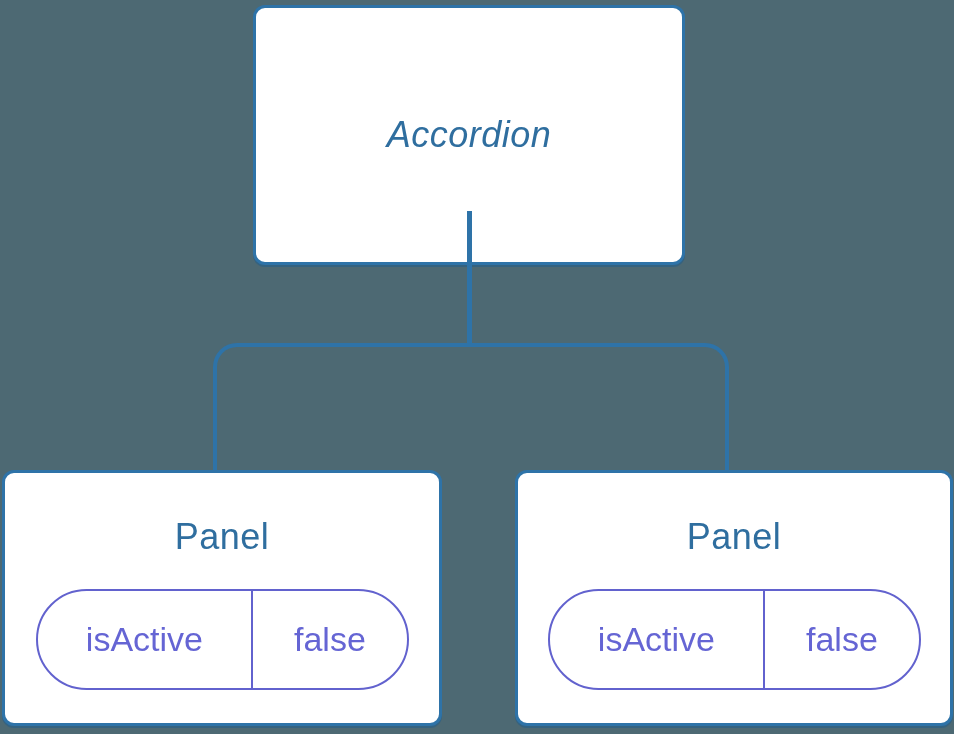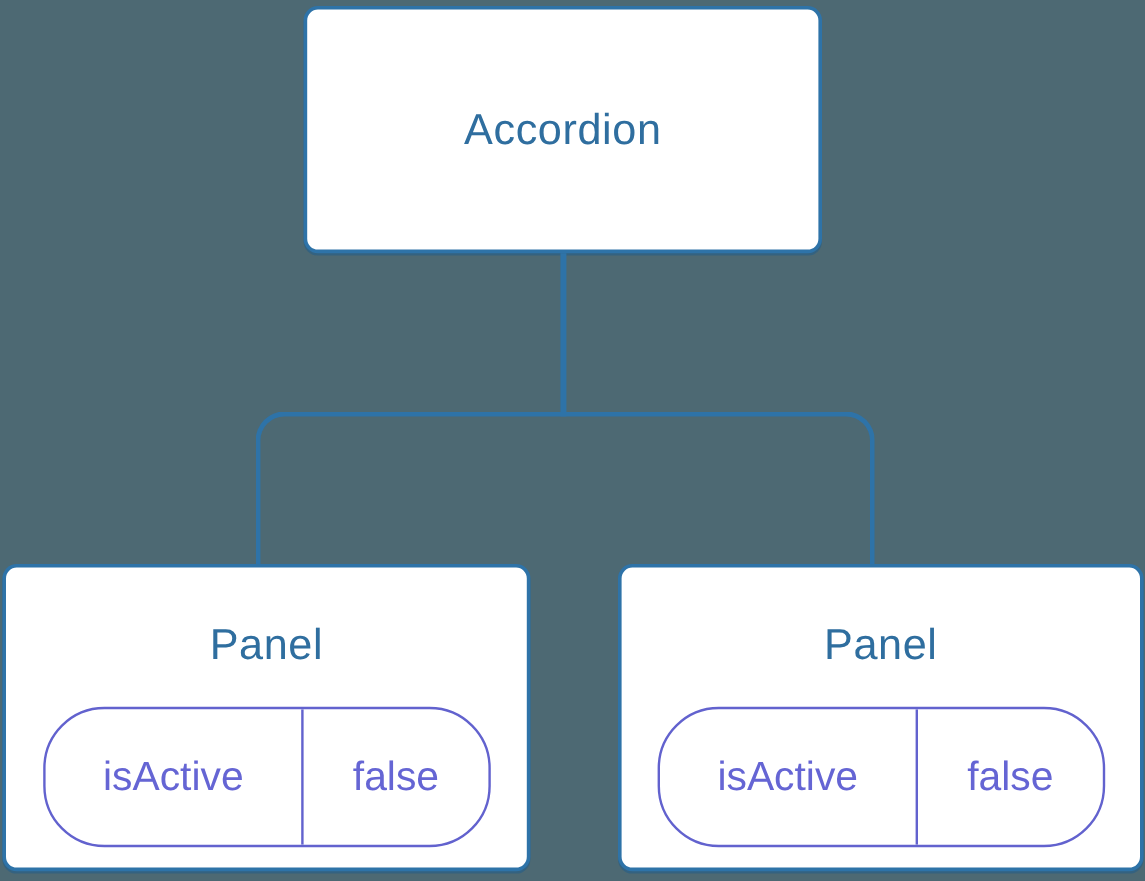--- a/index.html
+++ b/index.html
@@ -24,22 +24,22 @@
   }
   .box {
     position: absolute;
     background: var(--box-bg);
     border: 3px solid var(--line);
     border-radius: 12px;
     box-shadow: 0 2px 0 rgba(32, 92, 138, 0.55);
   }
   .box.root {
     left: 253px; top: 5px;
-    width: 432px; height: 206px;
-    display: flex; align-items: center; justify-content: center;
+    width: 432px; height: 260px;
+    display: flex; align-items: center; justify-content: center; font-style: italic;
   }
   .box-label {
     color: var(--heading);
     font-size: 36px;
     font-weight: 500;
     letter-spacing: 0.5px;
   }
   .stem {
     position: absolute;
     left: 467px; top: 211px;
@@ -61,21 +61,21 @@
     width: 440px; height: 256px;
     display: flex;
     flex-direction: column;
     align-items: center;
   }
   .box.panel.left  { left: 2px; }
   .box.panel.right { left: 515px; width: 438px; }
   .panel .box-label { margin-top: 42px; line-height: 44px; }
   .pill {
     margin-top: 30px;
-    width: 373px; height: 117px;
+    width: 373px; height: 101px;
     border: 2.5px solid var(--pill-border);
     border-radius: 51px;
     display: flex;
     align-items: stretch;
     overflow: hidden;
     background: var(--box-bg);
   }
   .pill-cell {
     display: flex;
     align-items: center;

